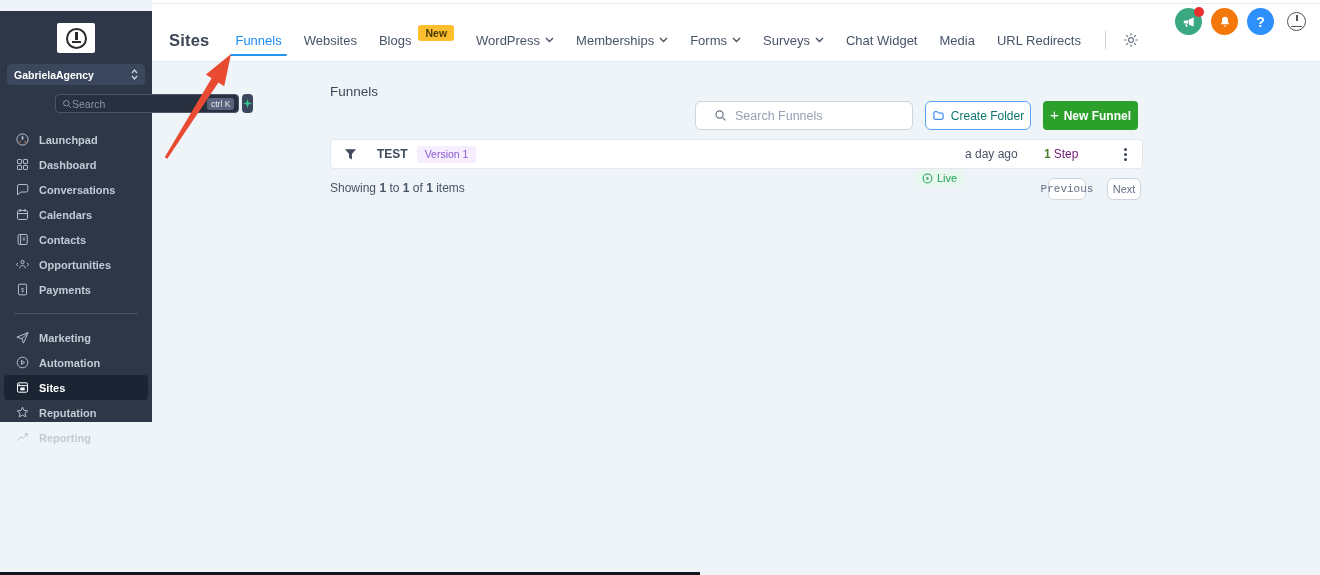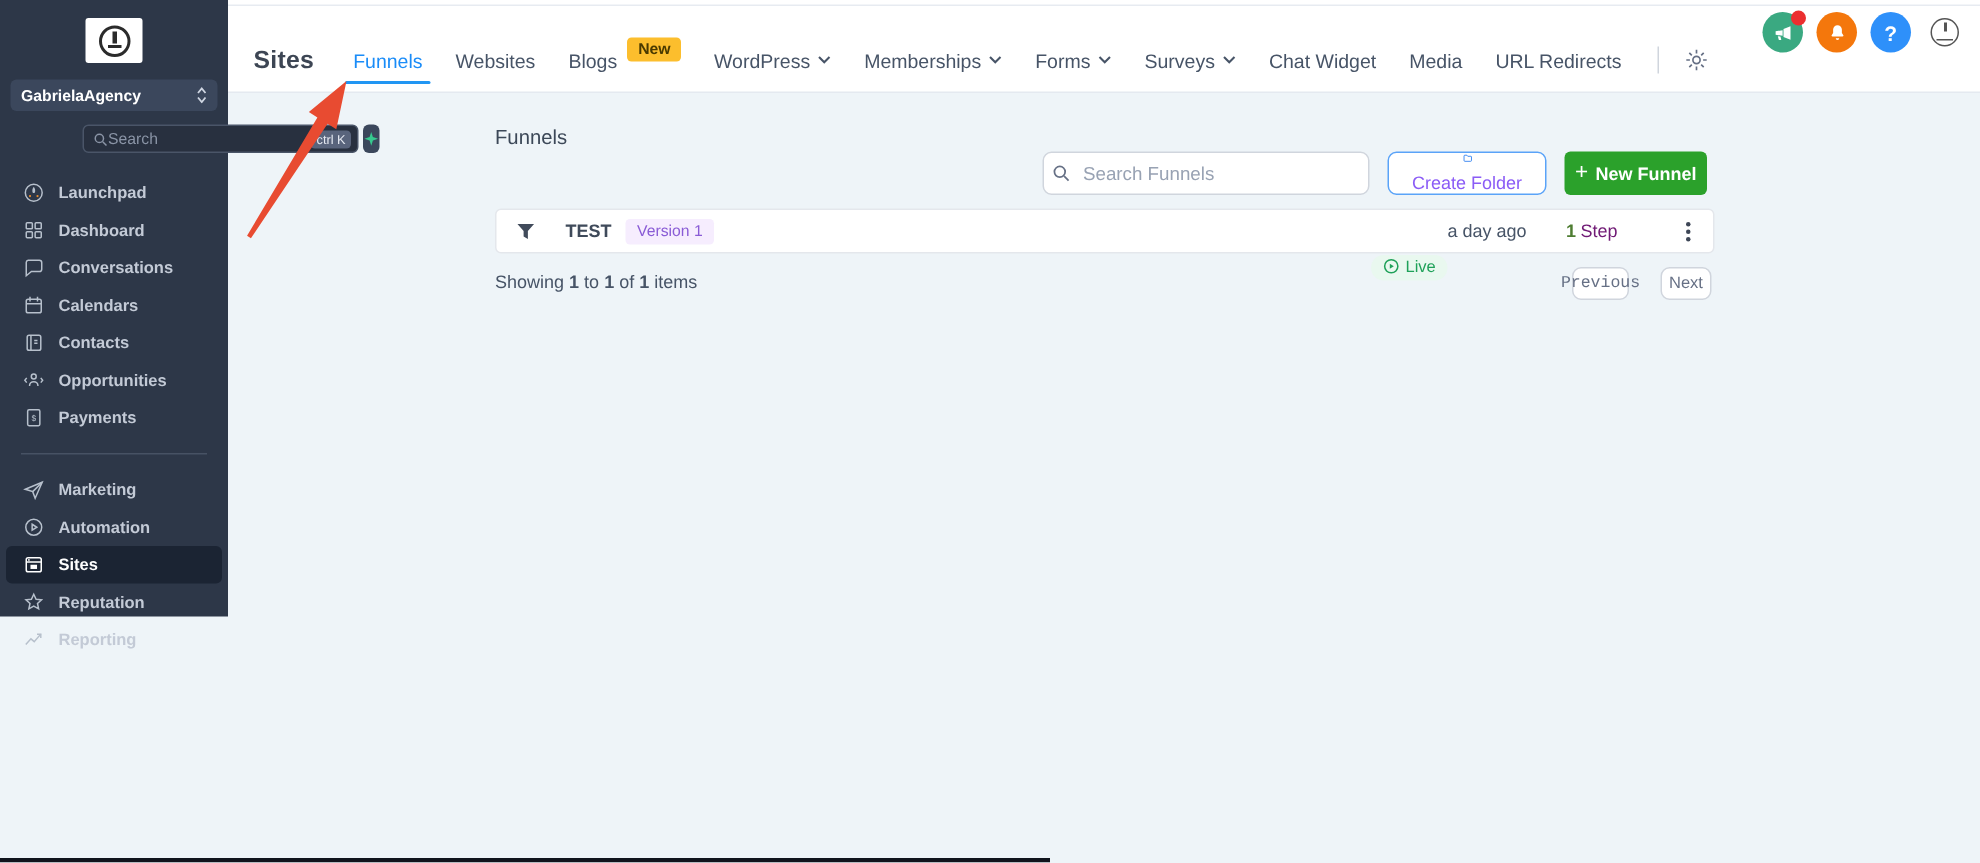--- a/index.html
+++ b/index.html
@@ -5,21 +5,21 @@
   * { box-sizing: border-box; margin: 0; padding: 0; }
   html,body { width:1320px; height:575px; }
   body {
     font-family: "Liberation Sans", sans-serif;
     background:#eef4f8;
     position:relative;
     overflow:hidden;
     color:#3f4a5a;
   }
   
-  .sidebar{position:absolute;left:0;top:0;width:152px;height:411px;background:#2d3748;z-index:3;}
+  .sidebar{position:absolute;left:0;top:11px;width:152px;height:411px;background:#2d3748;z-index:3;}
   .logo-box{width:38px;height:30px;background:#fff;border-radius:2px;margin:12px auto 0;display:flex;align-items:center;justify-content:center;}
   .logo-mark{width:21px;height:21px;border:2px solid #2b2b2b;border-radius:50%;position:relative;}
   .logo-mark::before{content:"";position:absolute;left:50%;top:2px;width:3px;height:8px;margin-left:-1.5px;background:#2b2b2b;}
   .logo-mark::after{content:"";position:absolute;left:4px;bottom:4px;right:4px;height:1.5px;background:#2b2b2b;}
   .agency-pill{margin:11px 7px 0;height:21px;background:#3b475c;border-radius:4px;display:flex;align-items:center;padding:0 7px;cursor:pointer;}
   .agency-name{color:#fff;font-size:10.5px;font-weight:700;flex:1;}
   .sort-chevrons{display:flex;flex-direction:column;gap:1px;align-items:center;}
   .search-row{margin:9px 7px 0;display:flex;gap:3px;padding-left:48px;}
   .sb-search{flex:1;height:19px;background:#28303f;border:1px solid #4a5568;border-radius:4px;display:flex;align-items:center;padding:0 4px 0 6px;}
   .sb-search input{flex:1;min-width:0;background:transparent;border:none;outline:none;color:#cfd6e2;font-size:10.5px;font-family:"Liberation Sans",sans-serif;}
@@ -50,30 +50,30 @@
   .circ.bell{background:#f4770c;}
   .circ.help{background:#2e90fa;color:#fff;font-size:14px;font-weight:700;}
   .red-dot{position:absolute;top:-1px;right:-2px;width:10px;height:10px;background:#eb2f2f;border-radius:50%;}
   .mini-avatar{width:19px;height:19px;border:1.5px solid #555;border-radius:50%;position:relative;margin-left:4px;cursor:pointer;}
   .mini-avatar::before{content:"";position:absolute;left:50%;top:2px;width:2px;height:6px;margin-left:-1px;background:#555;}
   .mini-avatar::after{content:"";position:absolute;left:3px;bottom:3px;right:3px;height:1px;background:#555;}
   
   .content{position:absolute;left:330px;top:62px;width:813px;z-index:1;}
   .page-title{position:absolute;left:0;top:22px;font-size:13.5px;font-weight:500;color:#3c4858;}
   .controls{position:absolute;top:39px;left:0;right:0;height:29px;}
-  .funnel-search{position:absolute;left:365px;top:0;width:218px;height:29px;background:#fff;border:1px solid #d0d5dd;border-radius:6px;display:flex;align-items:center;padding:0 5px;gap:8px;}
+  .funnel-search{position:absolute;left:365px;top:0;width:218px;height:29px;background:#fff;border:1px solid #d0d5dd;border-radius:6px;display:flex;align-items:center;padding:0 18px;gap:8px;}
   .funnel-search input{flex:1;min-width:0;border:none;outline:none;font-size:12.5px;color:#344054;font-family:"Liberation Sans",sans-serif;background:transparent;}
   .funnel-search input::placeholder{color:#98a2b3;}
-  .btn-create-folder{position:absolute;left:595px;top:0;width:106px;height:29px;background:#fff;border:1px solid #5aa3f8;border-radius:6px;color:#8b5cf6;font-size:12px;font-weight:500;display:flex;align-items:center;justify-content:center;gap:6px;cursor:pointer;flex-direction:column;}
+  .btn-create-folder{position:absolute;left:595px;top:0;width:106px;height:29px;background:#fff;border:1px solid #5aa3f8;border-radius:6px;color:#0f766e;font-size:12px;font-weight:500;display:flex;align-items:center;justify-content:center;gap:6px;cursor:pointer;}
   .btn-new-funnel{position:absolute;left:713px;top:0;width:95px;height:29px;background:#2ba12b;border:none;border-radius:4px;color:#fff;font-size:12px;font-weight:700;display:flex;align-items:center;justify-content:center;gap:5px;cursor:pointer;}
   .btn-new-funnel .plus{font-size:15px;font-weight:400;line-height:1;transform:translateY(-1px);}
   .table-card{position:absolute;left:0;top:77px;width:813px;height:30px;background:#fff;border:1px solid #e4e7ec;border-radius:4px;display:flex;align-items:center;padding:0 13px;}
   .row-name{font-size:12px;font-weight:700;color:#3f4a5a;margin-left:20px;cursor:pointer;}
   .ver-badge{background:#f6edfe;color:#8a5cd6;font-size:10.5px;font-weight:500;padding:2.5px 8px;border-radius:3px;margin-left:9px;}
-  .live-pill{position:absolute;left:583px;display:flex;align-items:flex-start;gap:4px;background:#e9f8ef;color:#1fa159;font-size:11px;font-weight:500;padding:2.5px 8px;border-radius:10px;margin-top:48px;}
+  .live-pill{position:absolute;left:583px;display:flex;align-items:flex-end;gap:4px;background:#e9f8ef;color:#1fa159;font-size:11px;font-weight:500;padding:2.5px 8px;border-radius:10px;margin-top:48px;}
   .updated{position:absolute;left:634px;font-size:12px;color:#475467;}
   .steps{position:absolute;left:713px;font-size:12px;cursor:pointer;}
   .steps .n{font-weight:700;color:#4e7d32;}
   .steps .s{color:#701a75;margin-left:3px;}
   .kebab{position:absolute;left:786px;width:16px;height:18px;display:flex;flex-direction:column;align-items:center;justify-content:center;gap:2px;cursor:pointer;}
   .kebab i{width:3px;height:3px;border-radius:50%;background:#3d4656;}
   .summary{position:absolute;left:0;top:119px;font-size:12px;color:#475467;}
   .summary .num{font-weight:700;}
   .pager-btn{position:absolute;top:116px;height:22px;background:#fff;border:1px solid #d0d5dd;border-radius:6px;color:#667085;font-size:11px;display:flex;align-items:center;justify-content:center;cursor:pointer;font-family:"Liberation Sans",sans-serif;}
   .pager-prev{left:718px;width:38px;font-family:Liberation Mono, monospace;}

